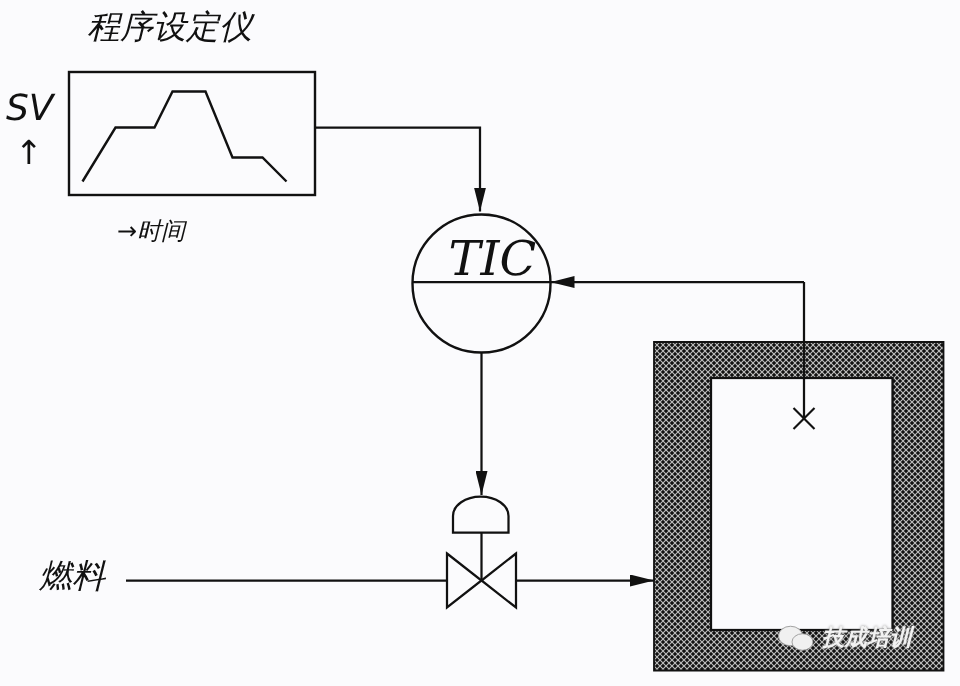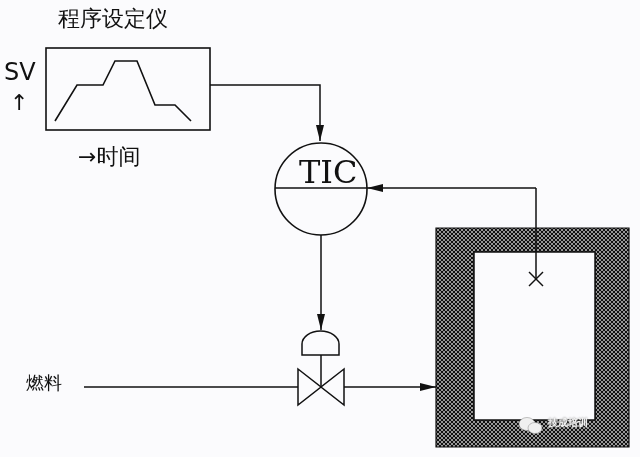--- a/index.html
+++ b/index.html
@@ -1,26 +1,26 @@
 <!DOCTYPE html>
 <html><head>
 <meta charset="utf-8">
 <style>
   html, body { margin: 0; padding: 0; background: #fbfbfd; }
   body { width: 640px; height: 457px; position: relative; overflow: hidden;
          font-family: "DejaVu Sans", sans-serif; color: #111; }
   svg { position: absolute; left: 0; top: 0; }
-  .lbl { position: absolute; white-space: nowrap; line-height: 1; }
+  .lbl { position: absolute; white-space: nowrap; line-height: 1; font-style: italic; }
   .title { left: 58px; top: 8px; font-size: 22px; }
   .sv { left: 4px; top: 60px; font-size: 24px; }
   .sv-arrow { left: 10px; top: 92px; font-size: 22px; }
-  .time { left: 78px; top: 146px; font-size: 22px; }
-  .fuel { left: 26px; top: 374px; font-size: 18px; }
+  .time { left: 78px; top: 146px; font-size: 16px; }
+  .fuel { left: 26px; top: 374px; font-size: 22px; }
   .tic { left: 299px; top: 156px; font-size: 32px; font-family: "DejaVu Serif", serif; }
-  .wm { left: 548px; top: 418px; font-size: 10px; color: #f2f2f2; font-weight: bold;
+  .wm { left: 548px; top: 418px; font-size: 15px; color: #f2f2f2; font-weight: bold;
         text-shadow: 0 0 2px #888; }
   .wm-logo { position: absolute; left: 518px; top: 416px; width: 26px; height: 20px; }
 </style>
 </head>
 <body>
 
 <svg width="640" height="457" viewBox="0 0 640 457">
   <defs>
     <pattern id="hatch" width="4" height="4" patternUnits="userSpaceOnUse">
       <rect width="4" height="4" fill="#111"></rect>

